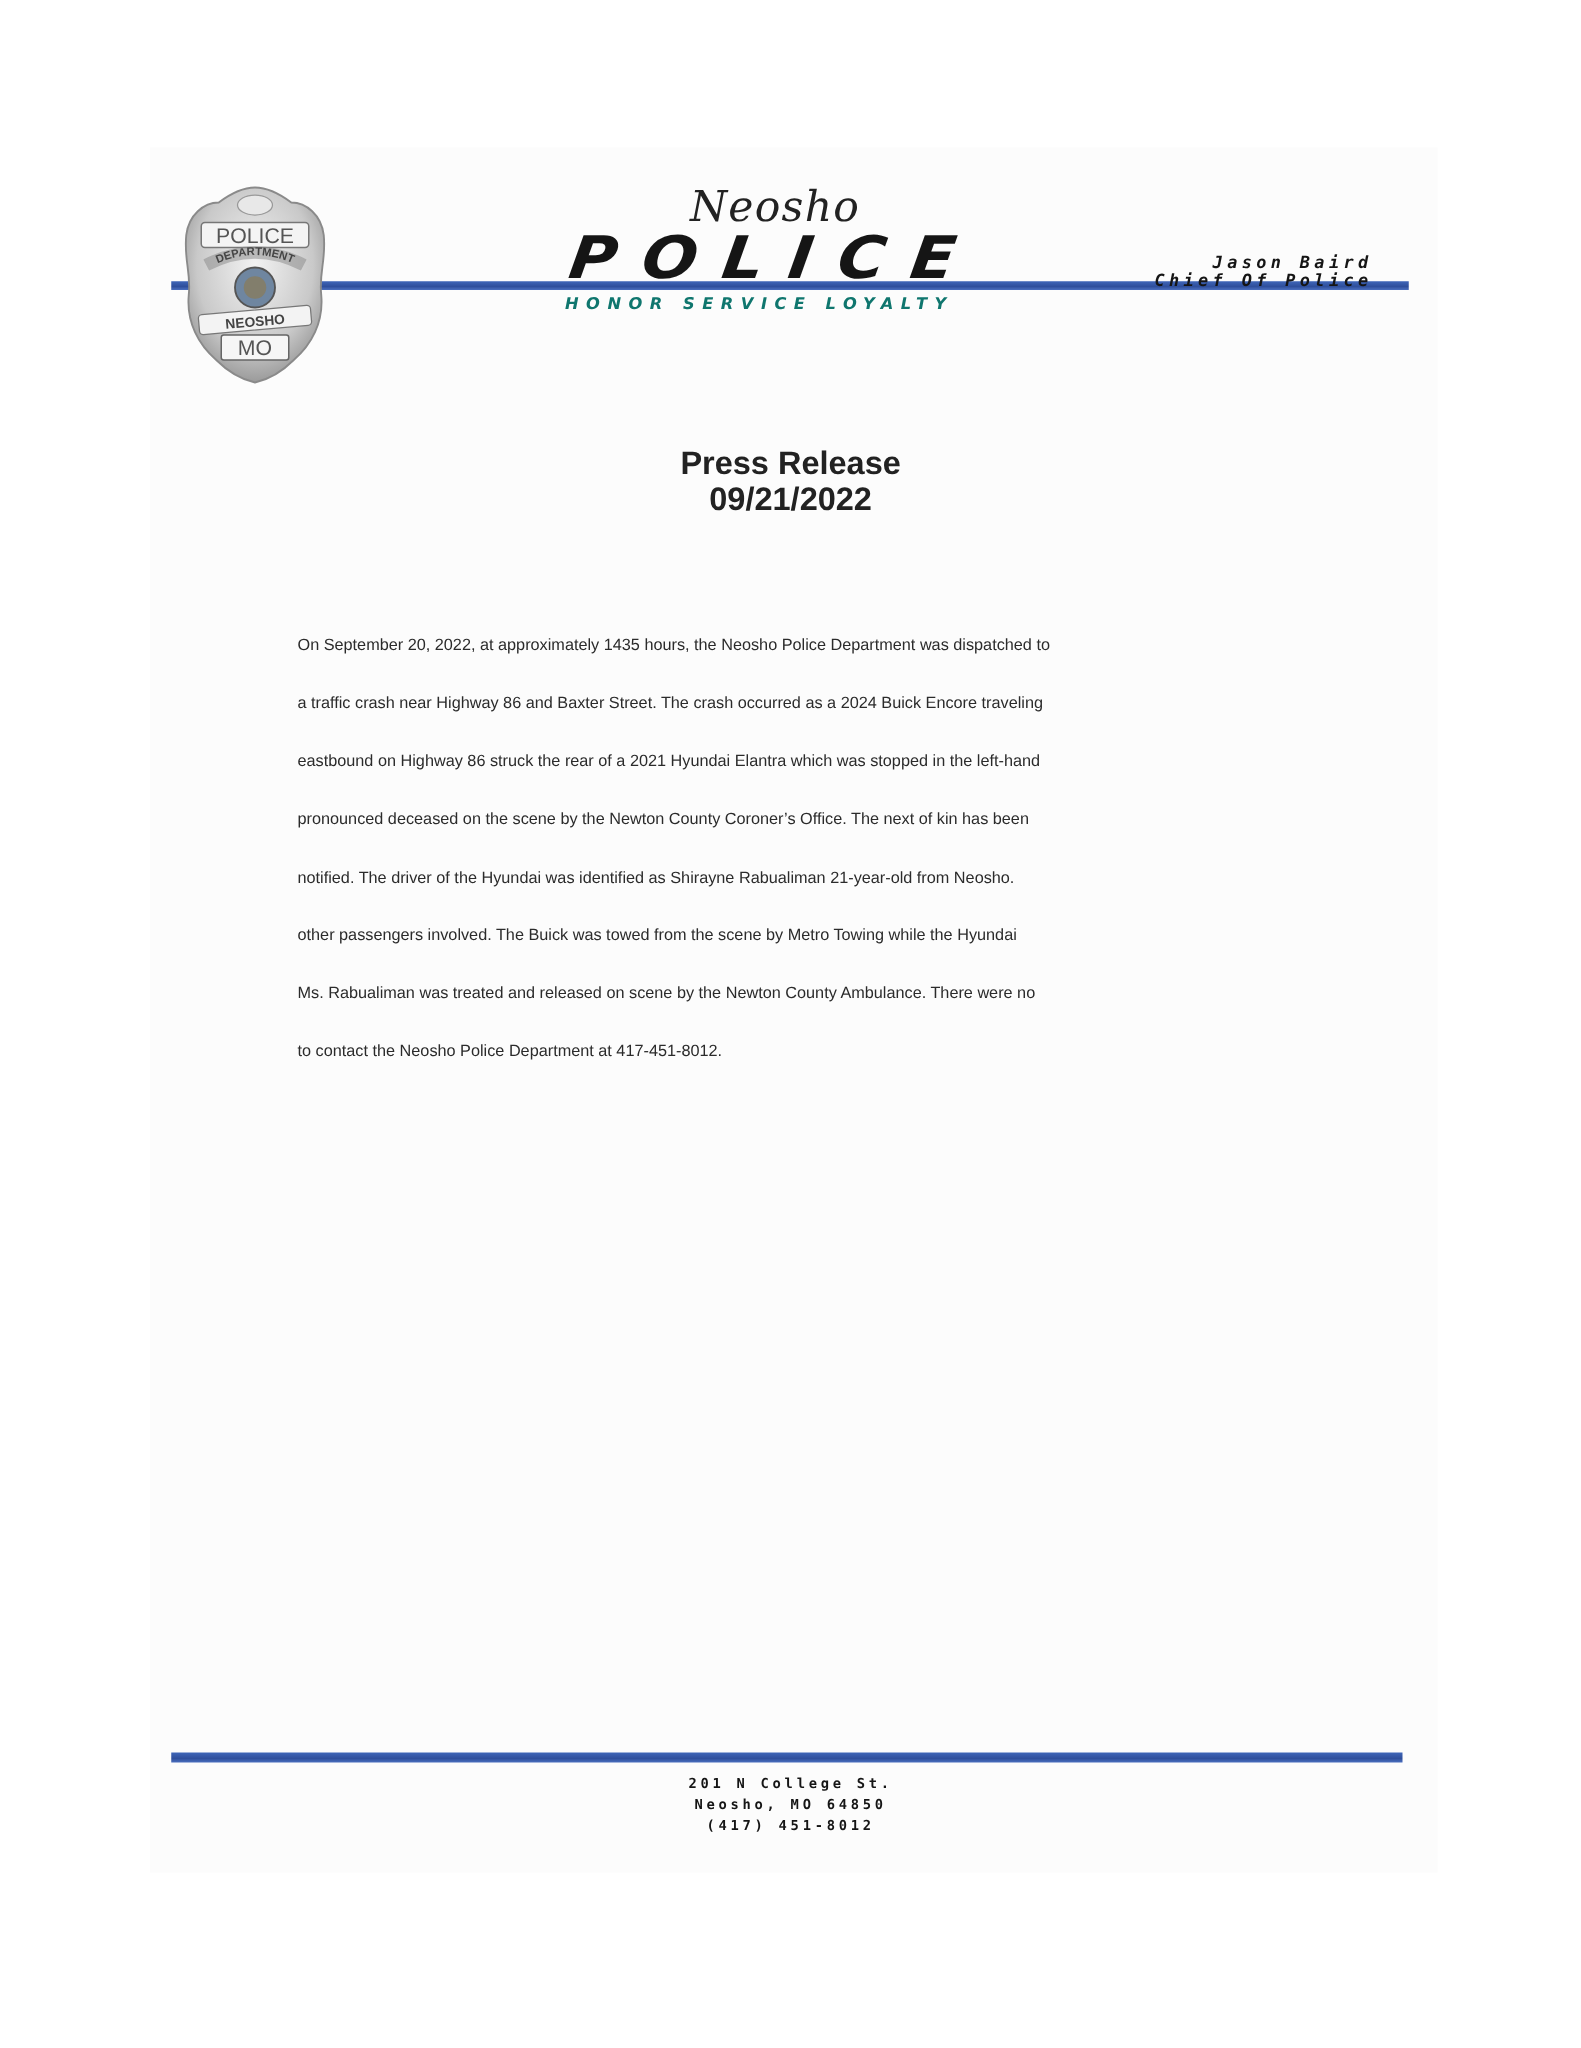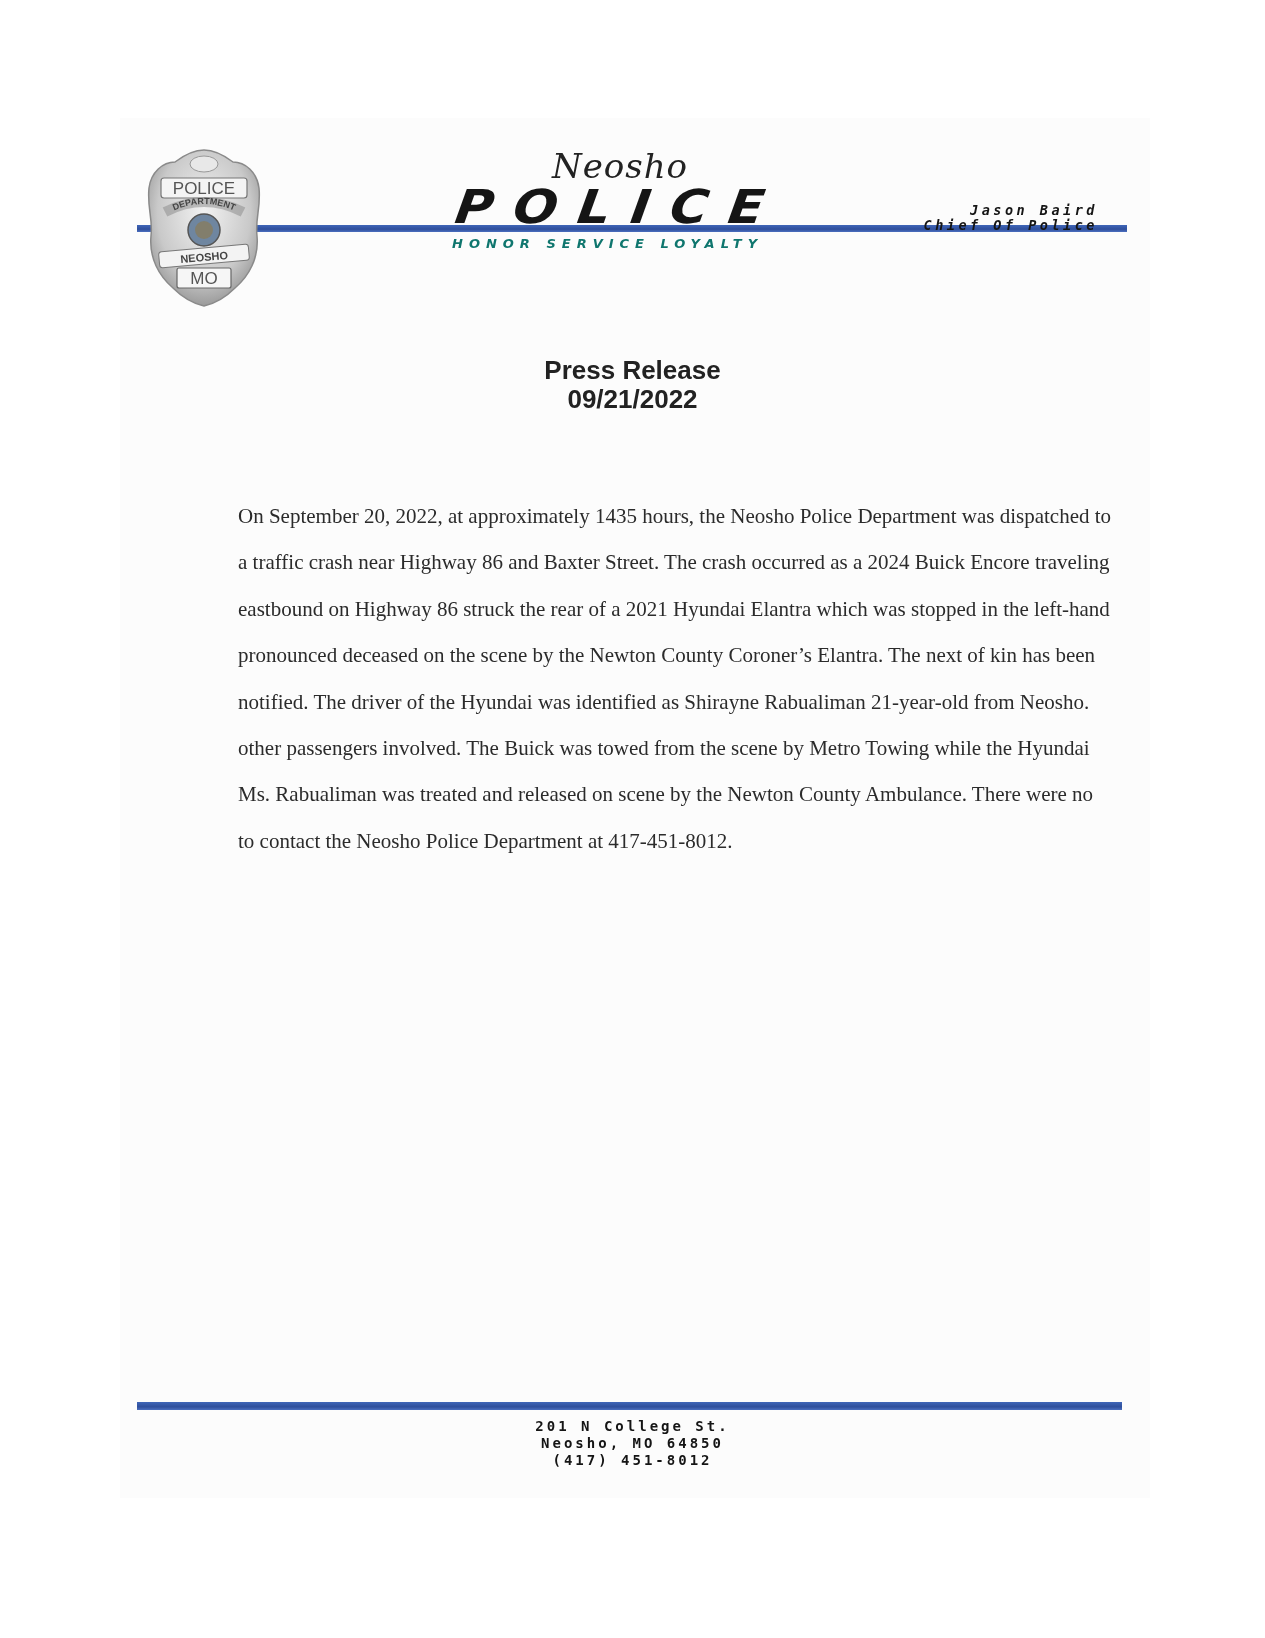--- a/index.html
+++ b/index.html
@@ -22,25 +22,25 @@
            font-weight:bold; font-style:italic; font-size:13px; letter-spacing:6px; color:#0f766e; }
   .chief { position:absolute; right:167px; top:203px; text-align:right;
            font-family:"DejaVu Sans Mono", monospace; font-weight:bold; font-style:italic;
            font-size:13.5px; letter-spacing:3.5px; color:#151515; line-height:15px; }
 
   .title-block { position:absolute; left:0; width:1265px; top:356px; text-align:center;
                  font-family:"Liberation Sans", sans-serif; font-weight:bold; font-size:26px; color:#222;
                  line-height:29px; }
 
   .body-text { position:absolute; left:238px; top:502px; width:790px;
-               font-family:Liberation Serif, serif; font-size:21px; color:#2b2b2b; }
+               font-family:Liberation Sans, sans-serif; font-size:13px; color:#2b2b2b; }
   .body-line { height:46.4px; line-height:28px; white-space:nowrap; }
 
   .footer { position:absolute; left:0; width:1265px; top:1418px; text-align:center;
-            font-family:"DejaVu Sans Mono", monospace; font-weight:bold; font-size:14px;
+            font-family:"DejaVu Sans Mono", monospace; font-weight:bold; font-size:11px;
             letter-spacing:3px; color:#151515; line-height:17px; }
 </style>
 </head>
 <body>
 
 <div class="page-region"></div>
 
 <div class="rule header-rule"></div>
 
 <svg class="badge" viewBox="0 0 118 160">
@@ -81,21 +81,21 @@
 
 <div class="title-block">
   <div>Press Release</div>
   <div>09/21/2022</div>
 </div>
 
 <div class="body-text">
   <div class="body-line">On September 20, 2022, at approximately 1435 hours, the Neosho Police Department was dispatched to</div>
   <div class="body-line">a traffic crash near Highway 86 and Baxter Street. The crash occurred as a 2024 Buick Encore traveling</div>
   <div class="body-line">eastbound on Highway 86 struck the rear of a 2021 Hyundai Elantra which was stopped in the left-hand</div>
-  <div class="body-line">pronounced deceased on the scene by the Newton County Coroner’s Elantra. The next of kin has been</div>
+  <div class="body-line">pronounced deceased on the scene by the Newton County Coroner’s Office. The next of kin has been</div>
   <div class="body-line">notified.  The driver of the Hyundai was identified as Shirayne Rabualiman 21-year-old from Neosho.</div>
   <div class="body-line">other passengers involved.  The Buick was towed from the scene by Metro Towing while the Hyundai</div>
   <div class="body-line">Ms. Rabualiman was treated and released on scene by the Newton County Ambulance. There were no</div>
   <div class="body-line">to contact the Neosho Police Department at 417-451-8012.</div>
 </div>
 
 <div class="rule footer-rule"></div>
 
 <div class="footer">
   <div>201 N College St.</div>

